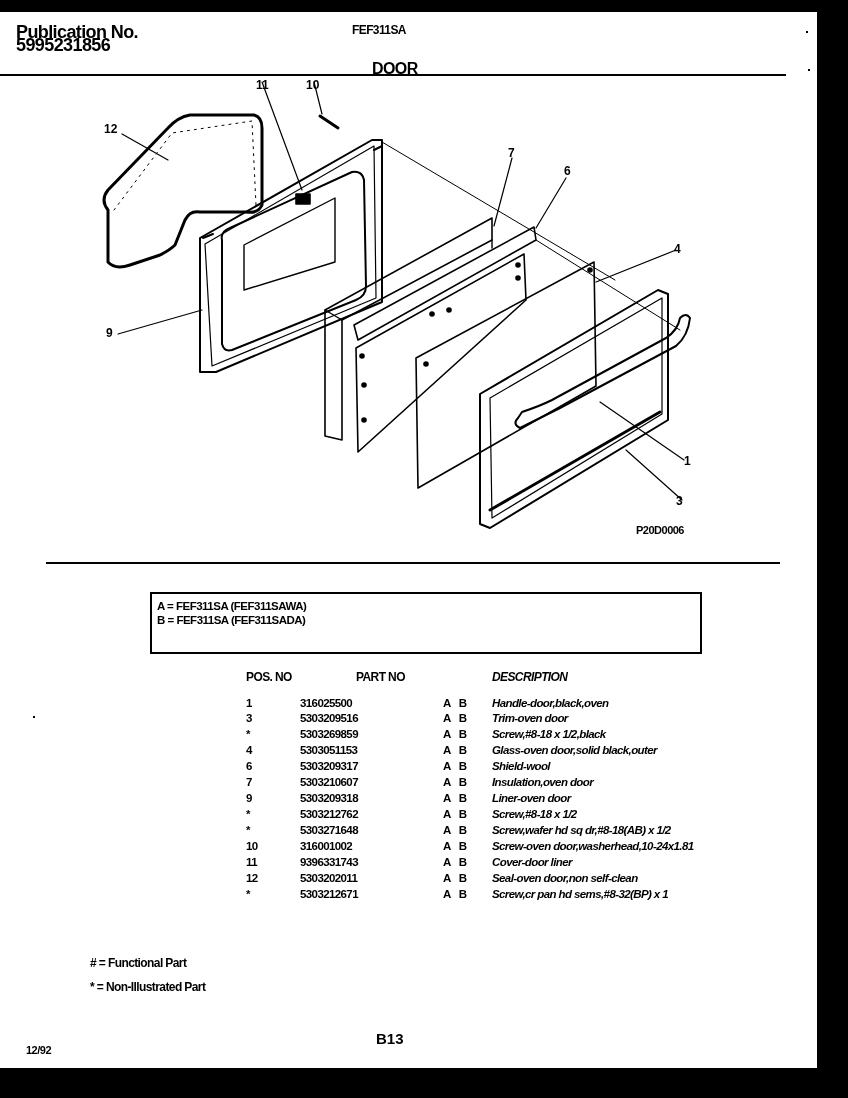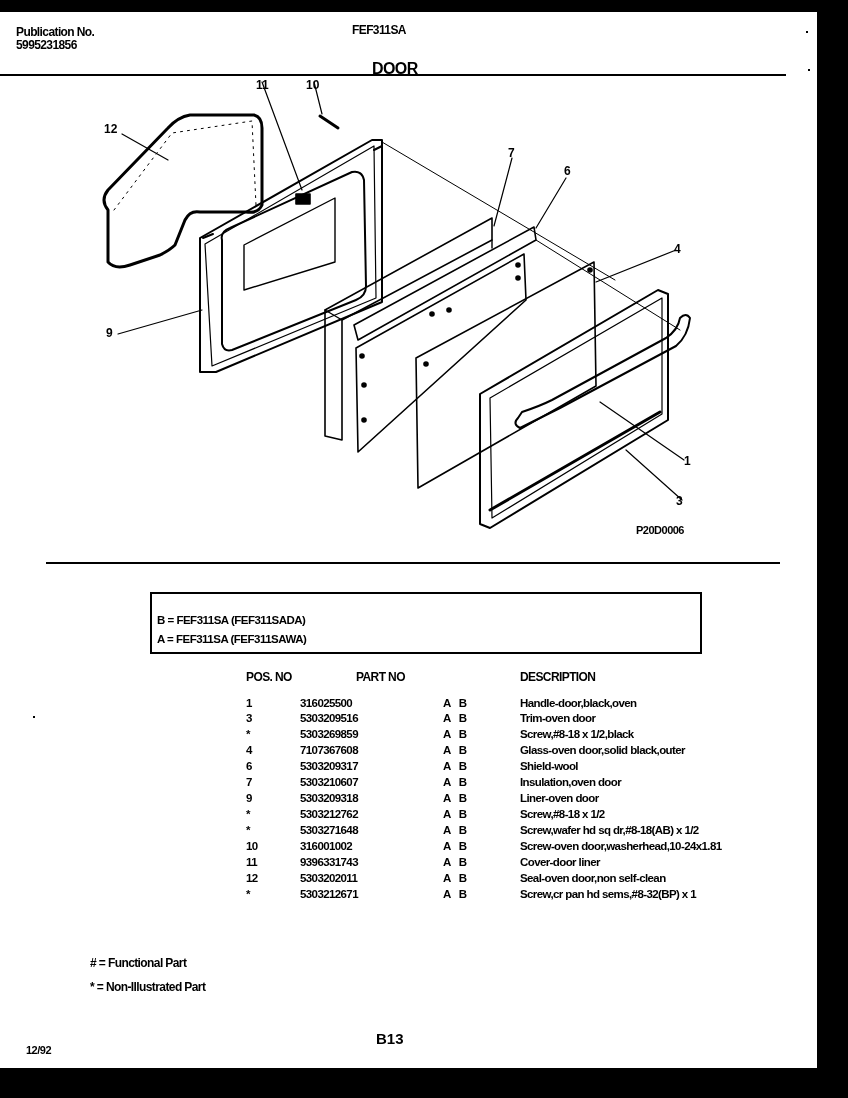--- a/index.html
+++ b/index.html
@@ -6,21 +6,21 @@
     body {
       width: 848px; height: 1098px; position: relative; overflow: hidden;
       background: #ffffff; color: #000000;
       font-family: "Liberation Sans", sans-serif;
     }
     .frame-top { position: absolute; left: 0; top: 0; width: 848px; height: 12px; background: #000; }
     .frame-right { position: absolute; left: 817px; top: 0; width: 31px; height: 1098px; background: #000; }
     .frame-bottom { position: absolute; left: 0; top: 1068px; width: 848px; height: 30px; background: #000; }
 
     .txt { position: absolute; font-weight: bold; letter-spacing: -0.6px; white-space: nowrap; }
-    .hdr-pub { left: 16px; top: 26px; font-size: 12px; line-height: 13px; }
+    .hdr-pub { left: 16px; top: 26px; font-size: 18px; line-height: 13px; }
     .hdr-model { left: 352px; top: 23px; font-size: 12px; }
     .hdr-section { left: 372px; top: 60px; font-size: 16px; }
     .rule-top { position: absolute; left: 0; top: 74px; width: 786px; height: 2px; background: #000; }
 
     .diagram { position: absolute; left: 0; top: 76px; width: 817px; height: 480px; }
     .diagram svg { position: absolute; left: 0; top: 0; }
     .callout { position: absolute; font-size: 12px; font-weight: bold; }
     .figure-code { position: absolute; left: 636px; top: 524px; font-size: 11px; font-weight: bold; letter-spacing: -0.5px; }
 
     .rule-mid { position: absolute; left: 46px; top: 562px; width: 734px; height: 2px; background: #000; }
@@ -29,21 +29,21 @@
       position: absolute; left: 150px; top: 592px; width: 552px; height: 62px;
       border: 2px solid #000; box-sizing: border-box;
     }
     .legend-line { position: absolute; left: 5px; font-size: 11.5px; font-weight: bold; letter-spacing: -0.5px; white-space: nowrap; }
 
     .table { position: absolute; left: 0; top: 670px; width: 817px; }
     .th, .td { position: absolute; font-weight: bold; font-size: 11.5px; letter-spacing: -0.6px; white-space: nowrap; }
     .col-pos { left: 246px; }
     .col-part { left: 300px; width: 144px; }
     .col-codes { left: 443px; word-spacing: 6px; }
-    .col-desc { left: 520px; }
+    .col-desc { left: 492px; font-style: italic; }
     .th { top: 0; font-size: 12px; }
     .th.col-part { left: 356px; width: auto; text-align: center; }
 
     .notes { position: absolute; left: 90px; font-size: 12px; font-weight: bold; letter-spacing: -0.6px; }
     .footer-date { position: absolute; left: 26px; top: 1044px; font-size: 11px; font-weight: bold; letter-spacing: -0.5px; }
     .footer-page { position: absolute; left: 376px; top: 1030px; font-size: 15px; font-weight: bold; }
     .speck { position: absolute; width: 2px; height: 2px; background: #000; }
   </style>
 </head>
 <body>
@@ -136,21 +136,21 @@
   <div class="callout" style="left:674px;top:166px;">4</div>
   <div class="callout" style="left:106px;top:250px;">9</div>
   <div class="callout" style="left:684px;top:378px;">1</div>
   <div class="callout" style="left:676px;top:418px;">3</div>
   <div class="figure-code" style="top:448px;text-align:right;">P20D0006</div>
 </div>
 
 <div class="rule-mid"></div>
 
 <div class="legend-box">
-  <div class="legend-line" style="top:6px;margin-top:33px;">A  =  FEF311SA (FEF311SAWA)</div>
+  <div class="legend-line" style="top:6px;">A  =  FEF311SA (FEF311SAWA)</div>
   <div class="legend-line" style="top:20px;">B  =  FEF311SA (FEF311SADA)</div>
 </div>
 
 <div class="table">
   <div class="th col-pos">POS. NO</div>
   <div class="th col-part">PART NO</div>
   <div class="th col-desc">DESCRIPTION</div>
 
   <div style="position:absolute;left:0;top:27px;width:817px;height:15px;">
     <div class="td col-pos">1</div>
@@ -165,21 +165,21 @@
     <div class="td col-desc">Trim-oven door</div>
   </div>
   <div style="position:absolute;left:0;top:58px;width:817px;height:15px;">
     <div class="td col-pos">*</div>
     <div class="td col-part">5303269859</div>
     <div class="td col-codes">A B</div>
     <div class="td col-desc">Screw,#8-18 x 1/2,black</div>
   </div>
   <div style="position:absolute;left:0;top:74px;width:817px;height:15px;">
     <div class="td col-pos">4</div>
-    <div class="td col-part">7107367608</div>
+    <div class="td col-part">5303051153</div>
     <div class="td col-codes">A B</div>
     <div class="td col-desc">Glass-oven door,solid black,outer</div>
   </div>
   <div style="position:absolute;left:0;top:90px;width:817px;height:15px;">
     <div class="td col-pos">6</div>
     <div class="td col-part">5303209317</div>
     <div class="td col-codes">A B</div>
     <div class="td col-desc">Shield-wool</div>
   </div>
   <div style="position:absolute;left:0;top:106px;width:817px;height:15px;">

